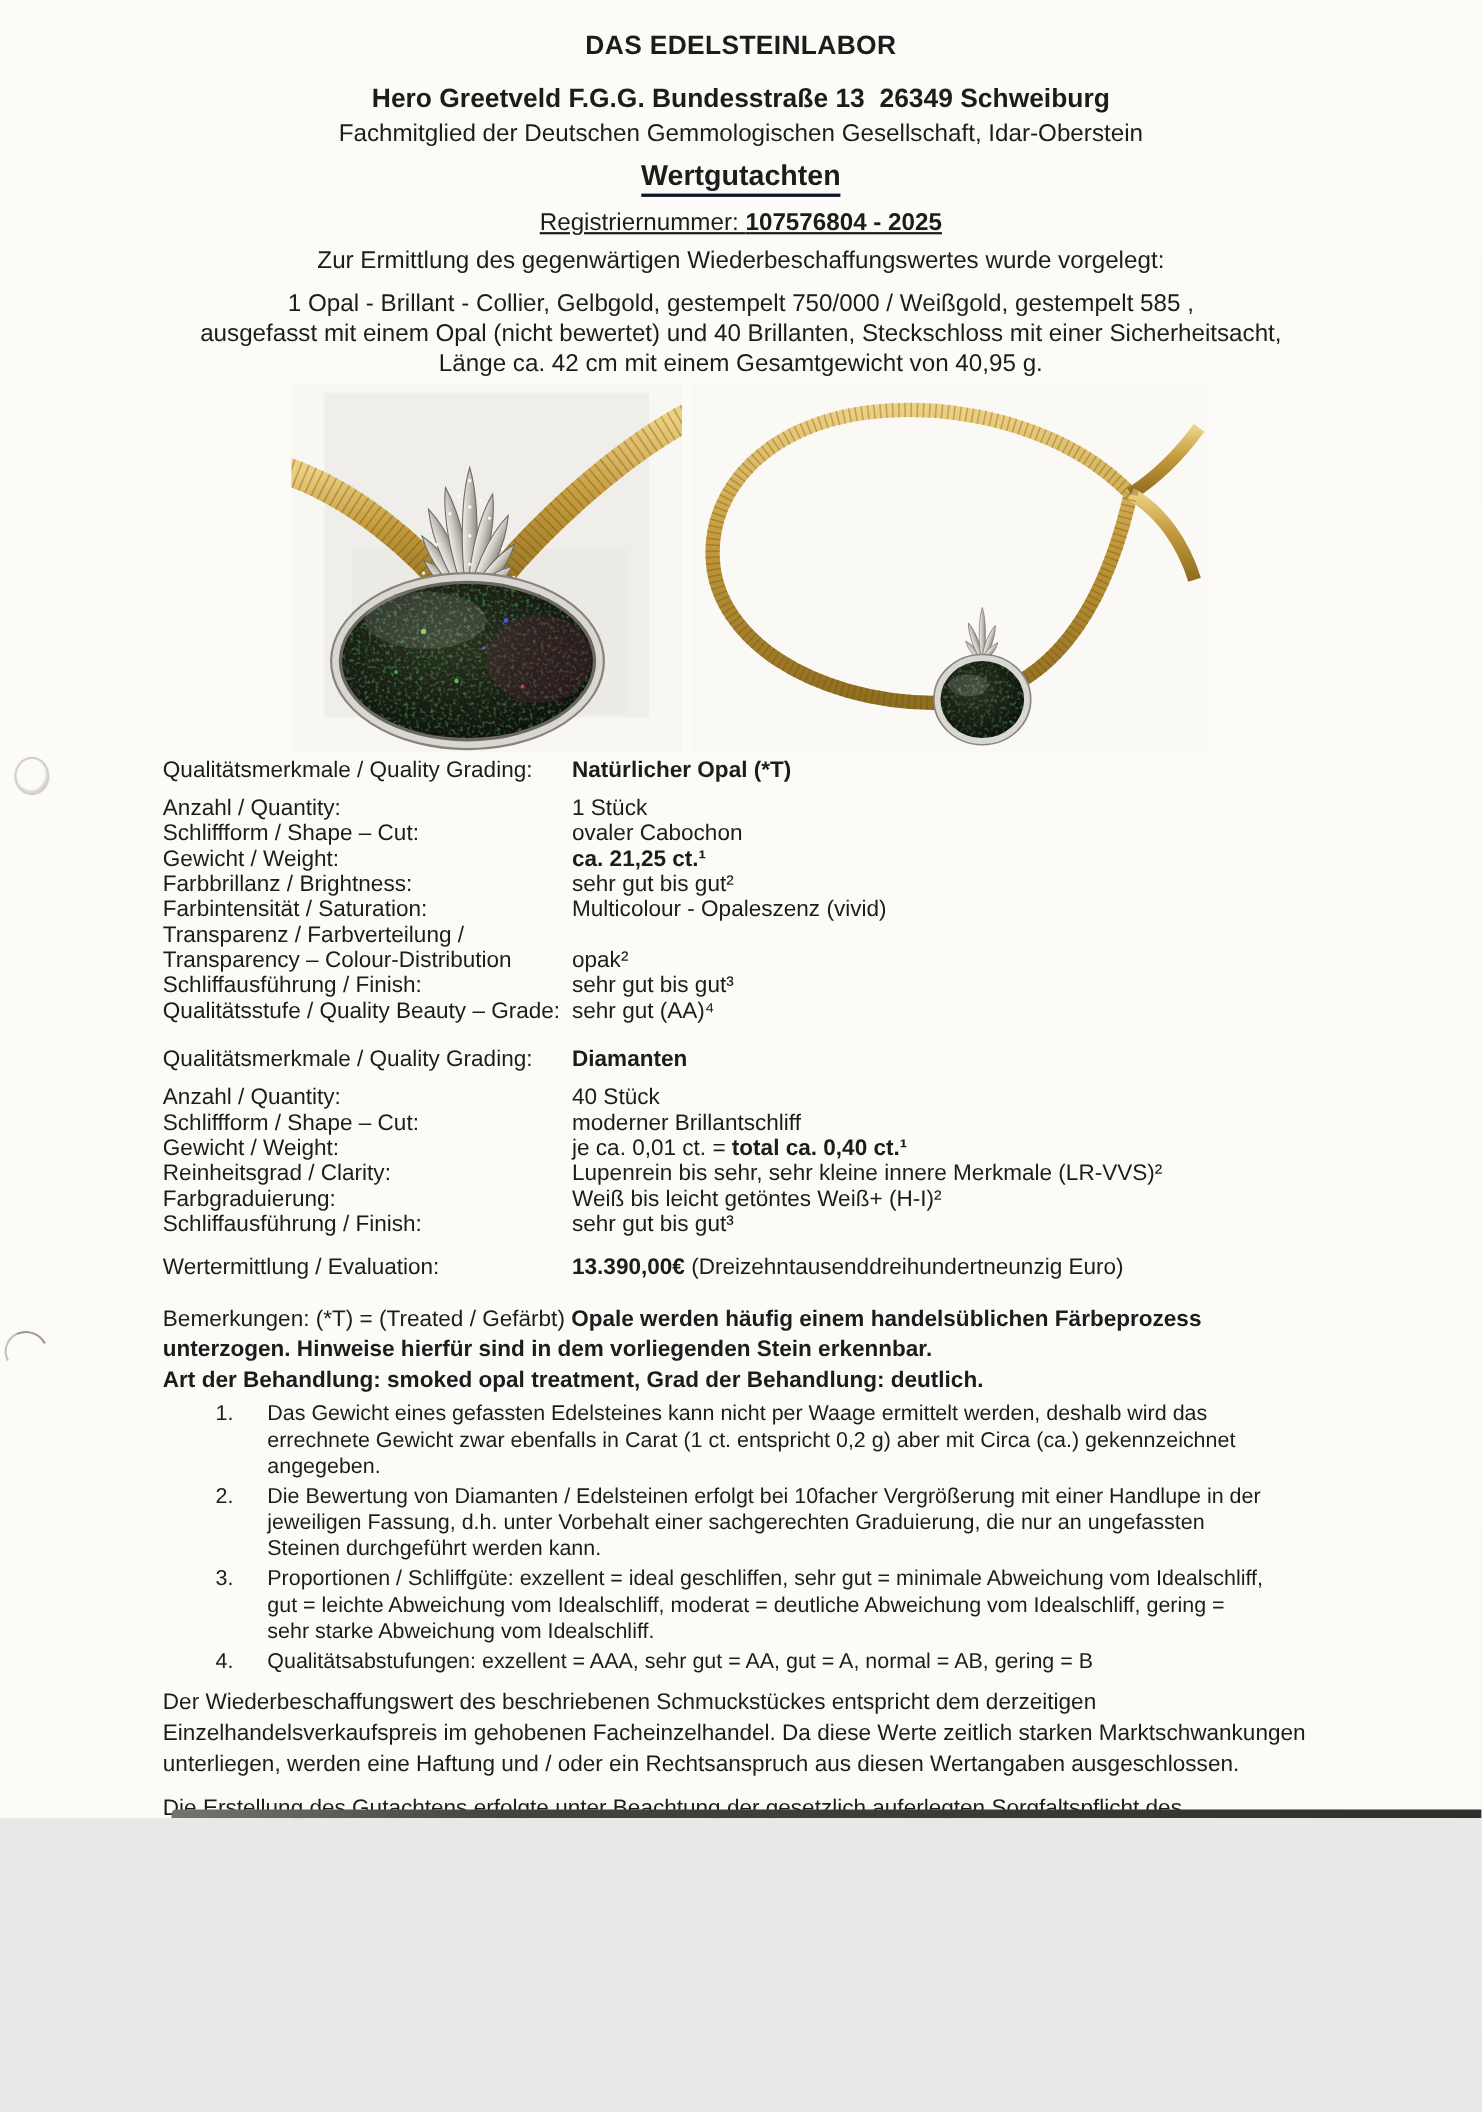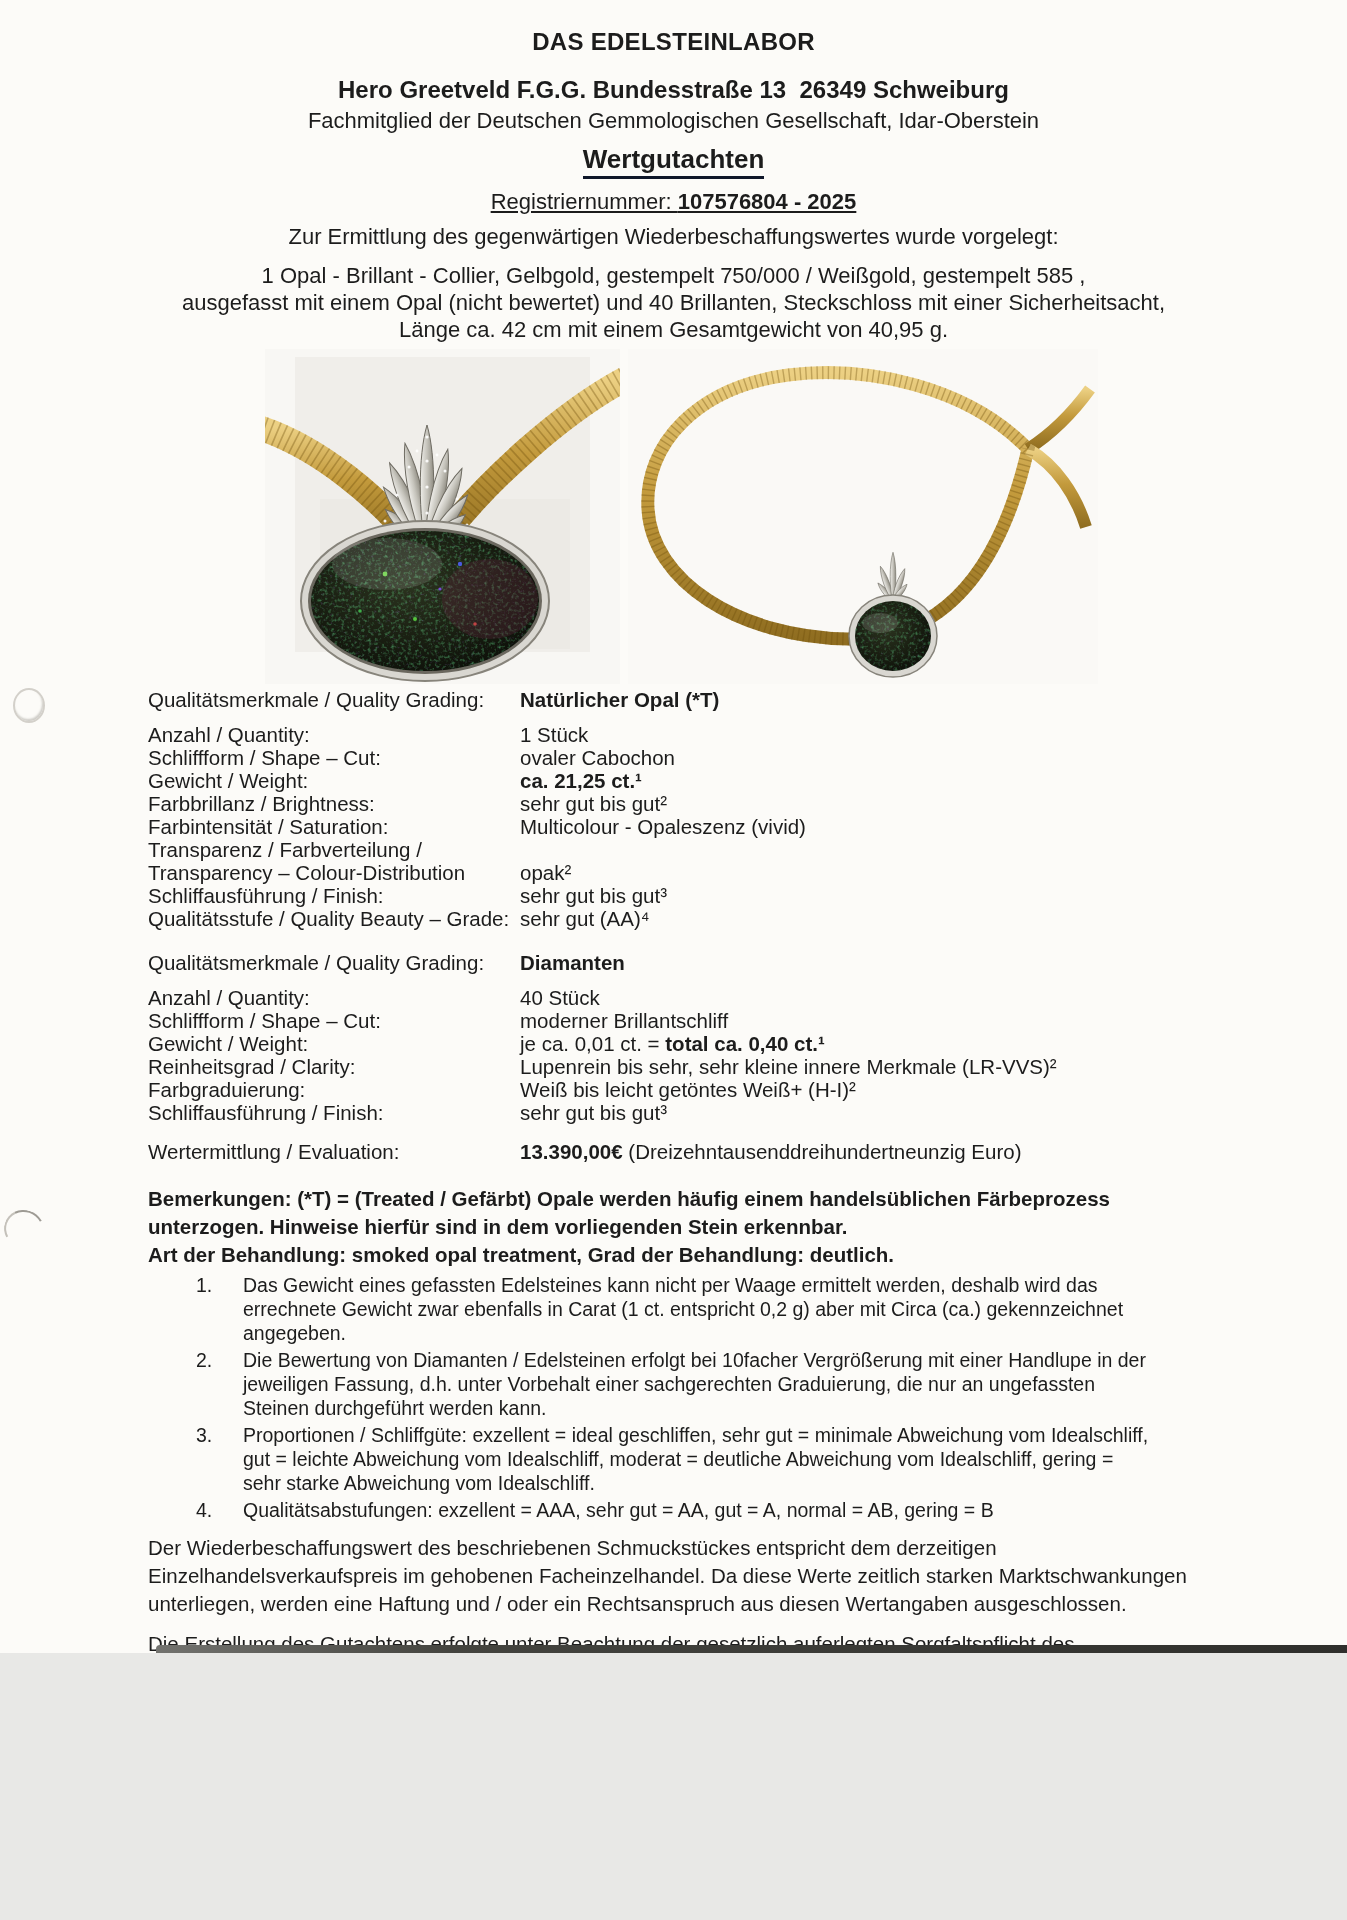--- a/index.html
+++ b/index.html
@@ -25,21 +25,21 @@
   .photo-right{left:628px;}
 
   .tbl{margin-left:148px;font-size:20.5px;line-height:23px;}
   .trow{display:flex;}
   .tlabel{width:372px;flex:none;}
   .tvalue b{font-weight:700;}
   .sec-head{margin-top:4px;}
   .gap-a{height:12px;} .gap-b{height:17px;} .gap-c{height:16px;}
 
   .remarks{margin-left:148px;margin-top:22px;font-size:20.5px;line-height:28px;font-weight:700;}
-  .remarks .reg-w{font-weight:700;}
+  .remarks .reg-w{font-weight:400;}
 
   .notes{margin:4px 0 0 196px;font-size:19.5px;line-height:24px;}
   .note{display:flex;margin-top:3px;}
   .note .num{width:47px;flex:none;}
   .note .ntext{white-space:pre-line;width:1060px;}
 
   .disc{margin-left:148px;margin-top:12px;font-size:20.5px;line-height:28px;white-space:pre-line;}
   .place-date{margin-left:148px;margin-top:16px;font-size:21px;}
 
   .sig-block{position:relative;margin-left:148px;margin-top:6px;height:205px;}

